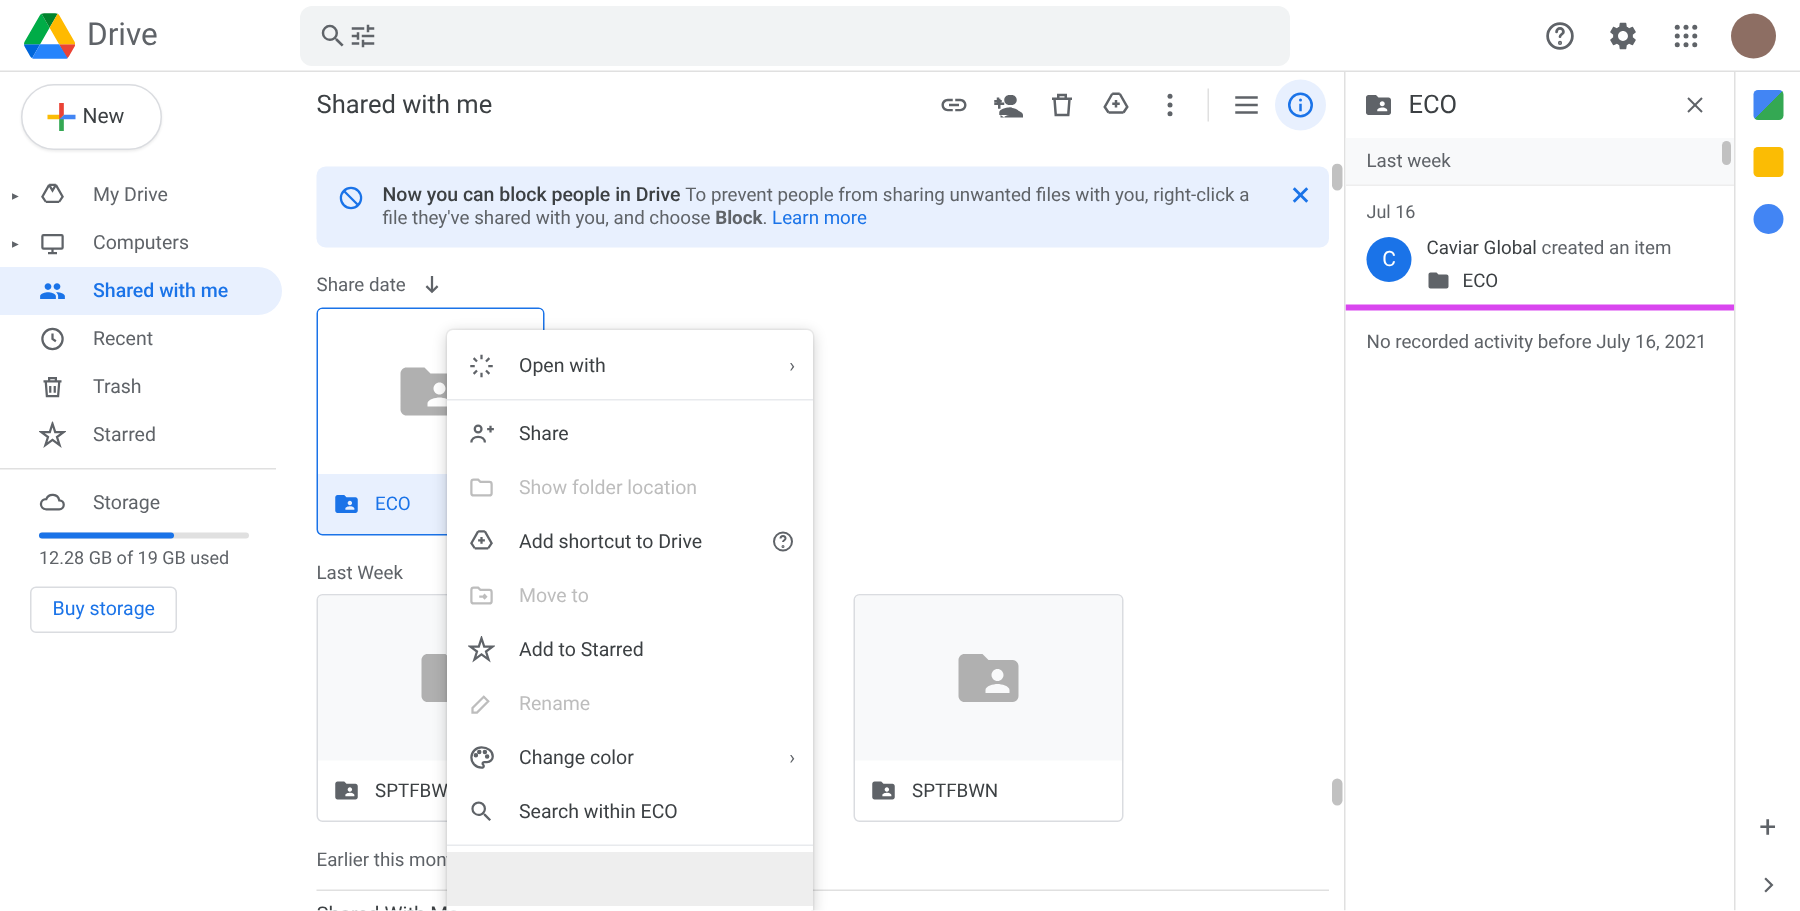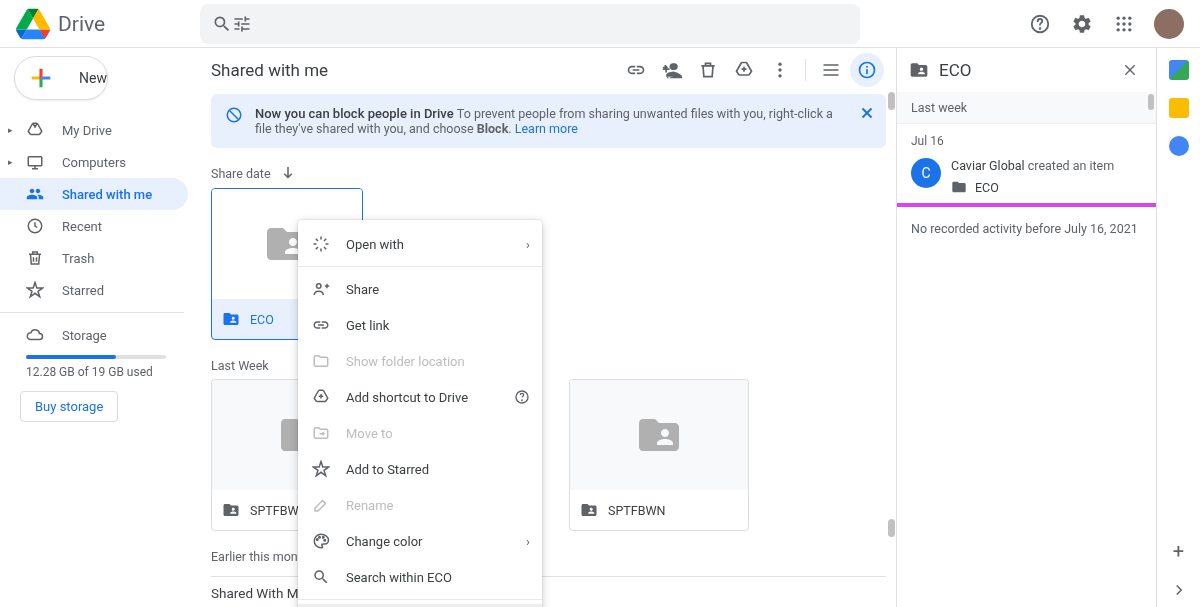--- a/index.html
+++ b/index.html
@@ -36,21 +36,21 @@
 
 
 .main { flex: 1; border-left: 1px solid transparent; display: flex; flex-direction: column; min-width: 0; }
 .page-header { height: 44px; display: flex; align-items: center; padding: 0 12px 0 10px; }
 .page-title { font-size: 17px; color: #3c4043; flex: 1; }
 .toolbar { display: flex; align-items: center; gap: 2px; }
 .toolbar .icon-btn { width: 34px; height: 34px; }
 .divider-v { width: 1px; height: 22px; background: #e0e0e0; margin: 0 6px; }
 .info-active { background: #e8f0fe; color: #1a73e8 !important; }
 
-.scroll-area { flex: 1; overflow: hidden; position: relative; padding: 2px 10px 0 10px; }
+.scroll-area { flex: 1; overflow: hidden; position: relative; padding: 2px 10px 0 10px; margin-top: 17px; }
 .banner { background: #e8f0fe; border-radius: 6px; padding: 12px 40px 12px 44px; position: relative; margin-bottom: 10px; }
 .banner-icon { position: absolute; left: 14px; top: 12px; color: #1a73e8; }
 .banner-close { position: absolute; right: 10px; top: 10px; color: #1a73e8; cursor: pointer; }
 .banner-title { font-size: 13px; font-weight: 500; color: #3c4043; }
 .banner-text { font-size: 12.5px; color: #5f6368; }
 .banner-link { color: #1a73e8; cursor: pointer; }
 
 .section-header { display: flex; align-items: center; padding: 6px 8px 6px 0; }
 .section-label { font-size: 12.5px; color: #5f6368; flex: 1; }
 .sort-label { font-size: 12.5px; color: #5f6368; margin-right: 8px; }
@@ -163,21 +163,21 @@
 
   <div class="sidebar">
     <div class="new-btn">
       <svg width="28" height="28" viewBox="0 0 36 36">
           <path fill="#34A853" d="M16 16v14h4V20z"></path>
           <path fill="#4285F4" d="M30 16H20l-4 4h14z"></path>
           <path fill="#FBBC05" d="M6 16v4h10l4-4z"></path>
           <path fill="#EA4335" d="M20 16V6h-4v14z"></path>
           <path fill="none" d="M0 0h36v36H0z"></path>
         </svg>
-      <span style="margin-left:24px">New</span>
+      <span style="margin-left:0">New</span>
     </div>
     <div class="nav">
       <div class="nav-item">
         <span class="tri">▸</span>
         <span class="nav-icon">
             <svg width="18" height="18" viewBox="0 0 24 24" fill="none" stroke="#5f6368" stroke-width="2">
               <path d="M9 3l-6 10.5L6 18M15 3l6 10.5L18 18M9 3h6M6 18h12M9 3l3 5 3-5"></path>
             </svg>
           </span>
         <span>My Drive</span>
@@ -441,28 +441,20 @@
   <div class="menu-sep"></div>
   <div class="menu-item">
     <span class="mi-icon">
         <svg width="18" height="18" viewBox="0 0 24 24" fill="none" stroke="#5f6368" stroke-width="2">
           <circle cx="9" cy="8" r="3"></circle>
           <path d="M3 20c0-3 2.5-5 6-5s6 2 6 5M17 8h6M20 5v6"></path>
         </svg>
       </span>
     <span>Share</span>
   </div>
-  <div class="menu-item">
-    <span class="mi-icon">
-        <svg width="18" height="18" viewBox="0 0 24 24" fill="#5f6368">
-          <path d="M3.9 12c0-1.71 1.39-3.1 3.1-3.1h4V7H7c-2.76 0-5 2.24-5 5s2.24 5 5 5h4v-1.9H7c-1.71 0-3.1-1.39-3.1-3.1zM8 13h8v-2H8v2zm9-6h-4v1.9h4c1.71 0 3.1 1.39 3.1 3.1s-1.39 3.1-3.1 3.1h-4V17h4c2.76 0 5-2.24 5-5s-2.24-5-5-5z"></path>
-        </svg>
-      </span>
-    <span>Get link</span>
-  </div>
   <div class="menu-item disabled">
     <span class="mi-icon">
         <svg width="18" height="18" viewBox="0 0 24 24" fill="none" stroke="#bdbdbd" stroke-width="2">
           <path d="M3 7a2 2 0 012-2h4l2 2h8a2 2 0 012 2v8a2 2 0 01-2 2H5a2 2 0 01-2-2V7z"></path>
         </svg>
       </span>
     <span>Show folder location</span>
   </div>
   <div class="menu-item">
     <span class="mi-icon">

